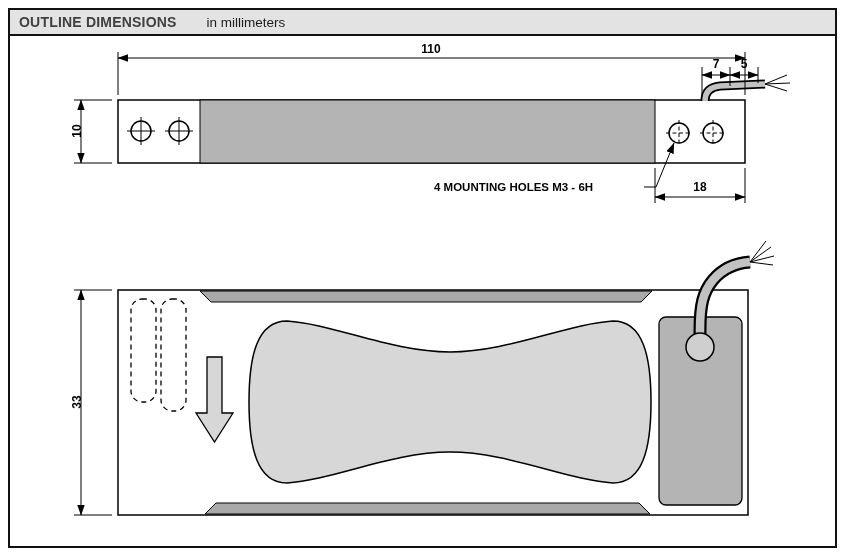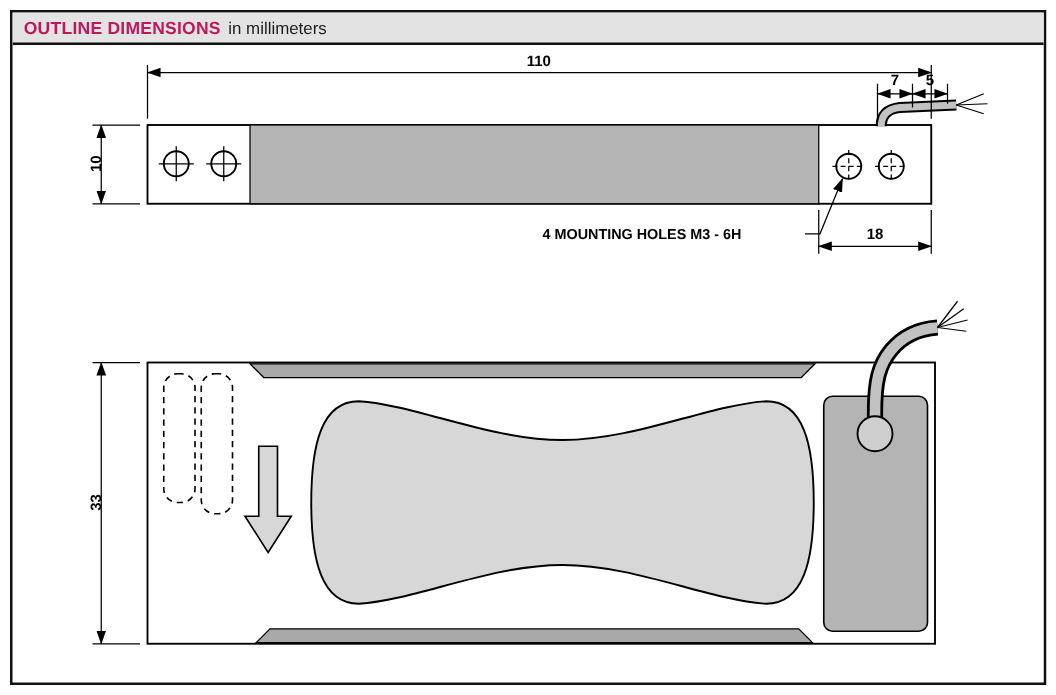--- a/index.html
+++ b/index.html
@@ -1,21 +1,21 @@
 <!DOCTYPE html>
 <html><head>
 <meta charset="utf-8">
 <style>
   * { margin:0; padding:0; box-sizing:border-box; }
   html,body { width:845px; height:556px; background:#ffffff; font-family:"Liberation Sans", sans-serif; }
   .page { width:845px; height:556px; padding:8px; background:#ffffff; }
   .frame { width:829px; height:540px; border:2px solid #111111; background:#ffffff; overflow:hidden; }
   .header { height:26px; background:#e3e3e3; border-bottom:2px solid #111111; display:flex; align-items:center; padding:0 9px; gap:6px; }
-  .title { font-weight:bold; font-size:14px; color:#be185d; letter-spacing:0.2px; }
-  .subtitle { font-size:13.5px; color:#1c1c1c; }
+  .title { font-weight:bold; font-size:14px; color:#404040; letter-spacing:0.2px; }
+  .subtitle { font-size:13.5px; color:#1c1c1c;margin-left:24px; }
   svg { display:block; }
   .dimtext { font-weight:bold; font-size:12px; fill:#000000; font-family:"Liberation Sans", sans-serif; }
   .labeltext { font-weight:bold; font-size:11.5px; fill:#000000; font-family:"Liberation Sans", sans-serif; }
   .thin { stroke:#000000; stroke-width:1; fill:none; }
   .outline { stroke:#000000; stroke-width:1.5; fill:#ffffff; }
 </style>
 </head>
 <body>
 
 <div class="page">

